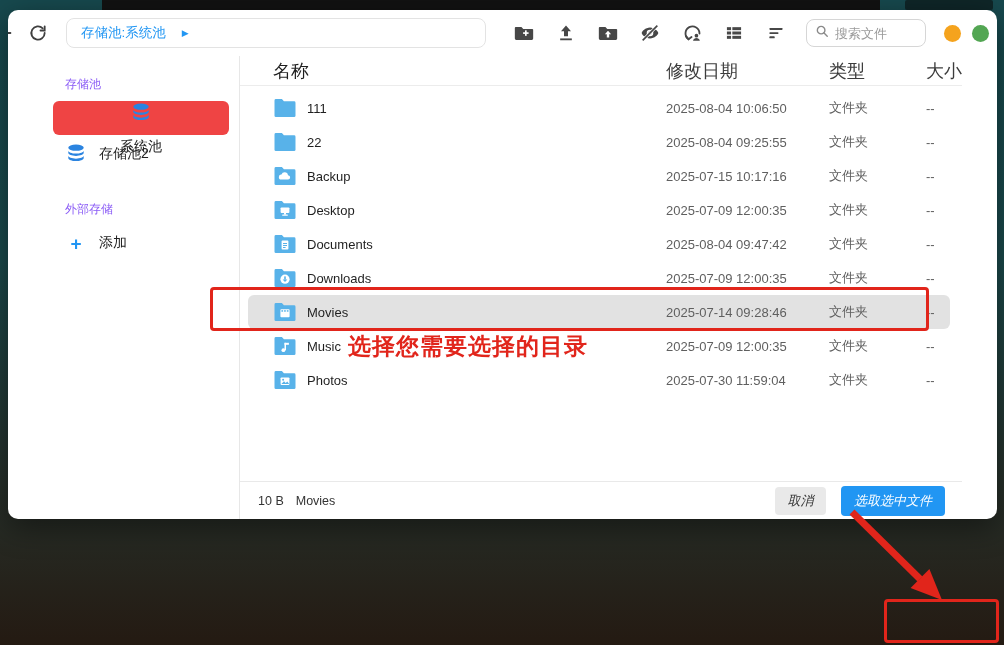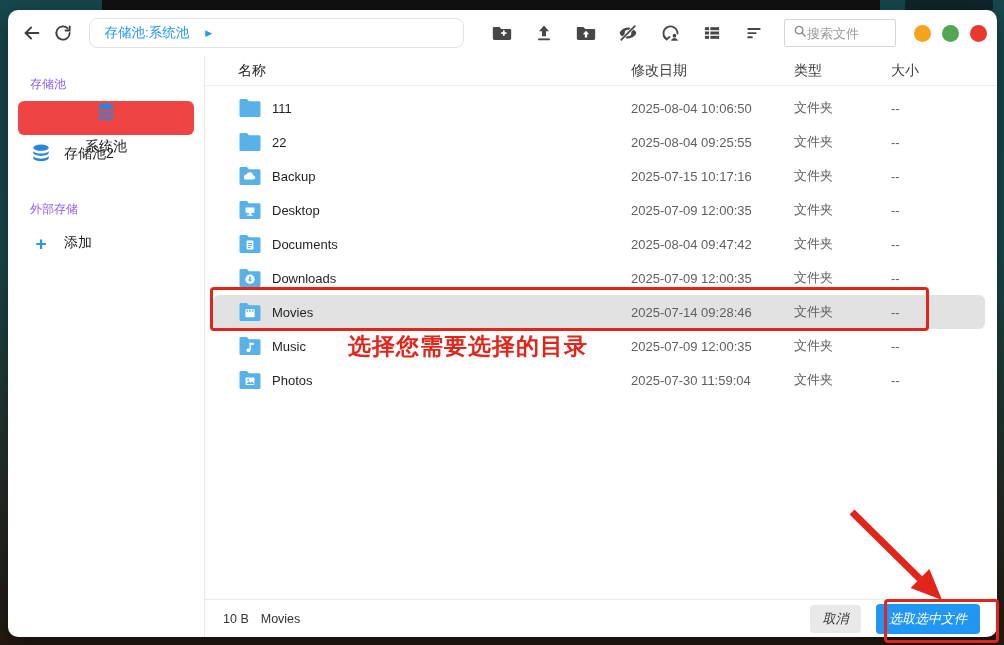--- a/index.html
+++ b/index.html
@@ -14,61 +14,61 @@
     font-family:"Liberation Sans","DejaVu Sans",sans-serif;
     position:relative;
     background:linear-gradient(180deg,#17494e 0%,#1b4a4c 40%,#27302a 75%,#241a12 100%);
   }
   
   .bg-band{position:absolute;top:0;left:102px;width:778px;height:11px;background:#121212;}
   .bg-band2{position:absolute;top:0;left:905px;width:88px;height:10px;background:rgba(10,10,10,.55);border-radius:2px;}
 
   
   .dialog{
-    position:absolute;left:8px;top:10px;width:989px;height:627px;
+    position:absolute;left:8px;top:10px;width:989px;height:509px;
     background:#fff;border-radius:10px;
     box-shadow:0 8px 30px rgba(0,0,0,.45);
-    display:flex;flex-direction:column;overflow:hidden;
+    display:flex;flex-direction:column;overflow:hidden;align-items:center;
   }
 
   
   .toolbar{height:46px;flex:0 0 46px;display:flex;align-items:center;padding:0 10px 0 12px;}
   .tb-btn{width:28px;height:28px;display:flex;align-items:center;justify-content:center;cursor:pointer;border-radius:4px;}
   .tb-btn svg{display:block;}
   .breadcrumb{
     margin-left:14px;width:420px;height:30px;border:1px solid #e3e3e3;border-radius:8px;
     display:flex;align-items:center;padding:0 14px;background:#fff;
   }
   .breadcrumb .crumb{color:var(--accent);font-size:13.5px;cursor:pointer;}
   .breadcrumb .caret{color:var(--accent);font-size:9px;margin-left:16px;cursor:pointer;}
   .tb-actions{display:flex;align-items:center;gap:14px;margin-left:24px;}
   .search{
-    margin-left:16px;width:120px;height:28px;border:1px solid #d6d6d6;border-radius:2px;
-    display:flex;align-items:center;padding:0 8px;background:#fff;
+    margin-left:16px;width:120px;height:28px;border:1px solid #d6d6d6;border-radius:8px;
+    display:flex;align-items:center;padding:0 8px;gap:6px;background:#fff;
   }
   .search input{border:none;outline:none;width:80px;font-size:13px;color:#333;background:transparent;}
   .search input::placeholder{color:#9a9a9a;}
   .dots{display:flex;align-items:center;gap:11px;margin-left:18px;}
   .dot{width:17px;height:17px;border-radius:50%;cursor:pointer;}
 
   
   .dlg-body{flex:1;display:flex;min-height:0;}
   .sidebar{width:196px;flex:0 0 196px;padding:14px 10px 0 10px;}
   .side-label{font-size:12px;color:#8b5cf6;padding:6px 12px;}
   .side-item{
     display:flex;align-items:center;gap:12px;height:34px;padding:0 12px;
     border-radius:6px;cursor:pointer;font-size:14px;color:#222;margin:2px 0;
   }
   .side-item.selected{background:#ef4444;flex-direction:column;}
   .side-item .plus{color:var(--accent);font-size:19px;font-weight:bold;line-height:1;width:22px;text-align:center;}
   .side-gap{height:22px;}
 
   .main{flex:1;border-left:1px solid #e7e7e7;display:flex;flex-direction:column;min-width:0;}
   .grid-cols{display:grid;grid-template-columns:426px 163px 97px 1fr;align-items:center;}
-  .thead{height:30px;flex:0 0 30px;border-bottom:1px solid #ececec;font-size:14px;color:#3c3c3c;}
+  .thead{height:30px;flex:0 0 30px;border-bottom:1px solid #ececec;font-size:18px;color:#3c3c3c;}
   .thead .c-name{padding-left:33px;}
   .rows{flex:1;padding-top:5px;overflow:hidden;}
   .row{height:34px;position:relative;cursor:pointer;font-size:13px;}
   .row.selected::before{
     content:"";position:absolute;top:0;bottom:0;left:8px;right:12px;
     background:#e2e2e2;border-radius:6px;z-index:0;
   }
   .row>*{position:relative;z-index:1;}
   .c-name{display:flex;align-items:center;gap:10px;padding-left:33px;color:#1f1f1f;}
   .c-date,.c-type,.c-size{color:#5f5f5f;}

